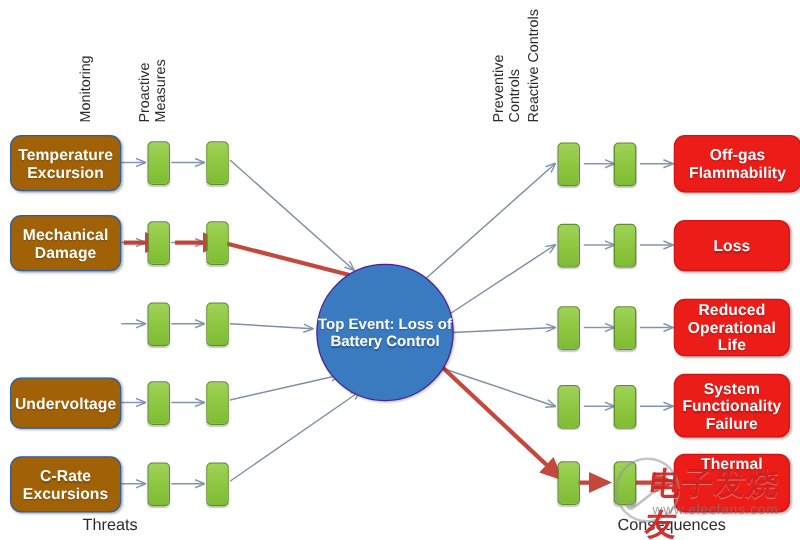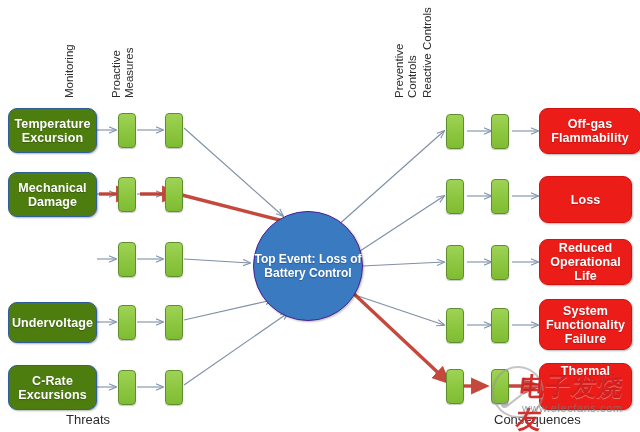--- a/index.html
+++ b/index.html
@@ -27,21 +27,21 @@
     display:flex;
     align-items:center;
     justify-content:center;
     text-align:center;
     color:#ffffff;
     line-height:1.12;
     border-radius:9px;
     letter-spacing:.1px;
   }
   .threat{
-    background:#4d7c0f;
+    background:#a16207;
     border:1px solid #2f5e99;
     box-shadow:1px 1px 2px rgba(0,0,0,.30);
     font-size:12.5px;
     font-weight:600;
     text-shadow:0 1px 1px rgba(0,0,0,.25);
   }
   .consequence{
     background:#ec1c18;
     border:1px solid #d11410;
     box-shadow:1px 1px 2px rgba(0,0,0,.30);
@@ -244,21 +244,21 @@
   <div class="barrier" style="left:446px; top:308px;"></div>
   <div class="barrier" style="left:446px; top:369px;"></div>
 
   <div class="barrier" style="left:491px; top:114px;"></div>
   <div class="barrier" style="left:491px; top:179px;"></div>
   <div class="barrier" style="left:491px; top:245px;"></div>
   <div class="barrier" style="left:491px; top:308px;"></div>
   <div class="barrier" style="left:491px; top:369px;"></div>
 
   <div class="node consequence" style="left:539px; top:108px; width:102px; height:46px;">Off-gas Flammability</div>
-  <div class="node consequence" style="left:539px; top:176px; width:93px; height:47px;">Loss</div>
+  <div class="node consequence" style="left:539px; top:176px; width:93px; height:41px;">Loss</div>
   <div class="node consequence" style="left:539px; top:239px; width:93px; height:46px;">Reduced Operational Life</div>
   <div class="node consequence" style="left:539px; top:299px; width:93px; height:51px;">System Functionality Failure</div>
   <div class="node consequence" style="left:539px; top:363px; width:93px; height:47px; align-items:flex-start; ">Thermal</div>
 
   <div class="axis-label" style="left:66px; top:412px;">Threats</div>
   <div class="axis-label" style="left:494px; top:412px;">Consequences</div>
 
   <div class="watermark">
     <div class="wm-mark"></div>
     <div class="wm-cn">电子发烧友</div>

